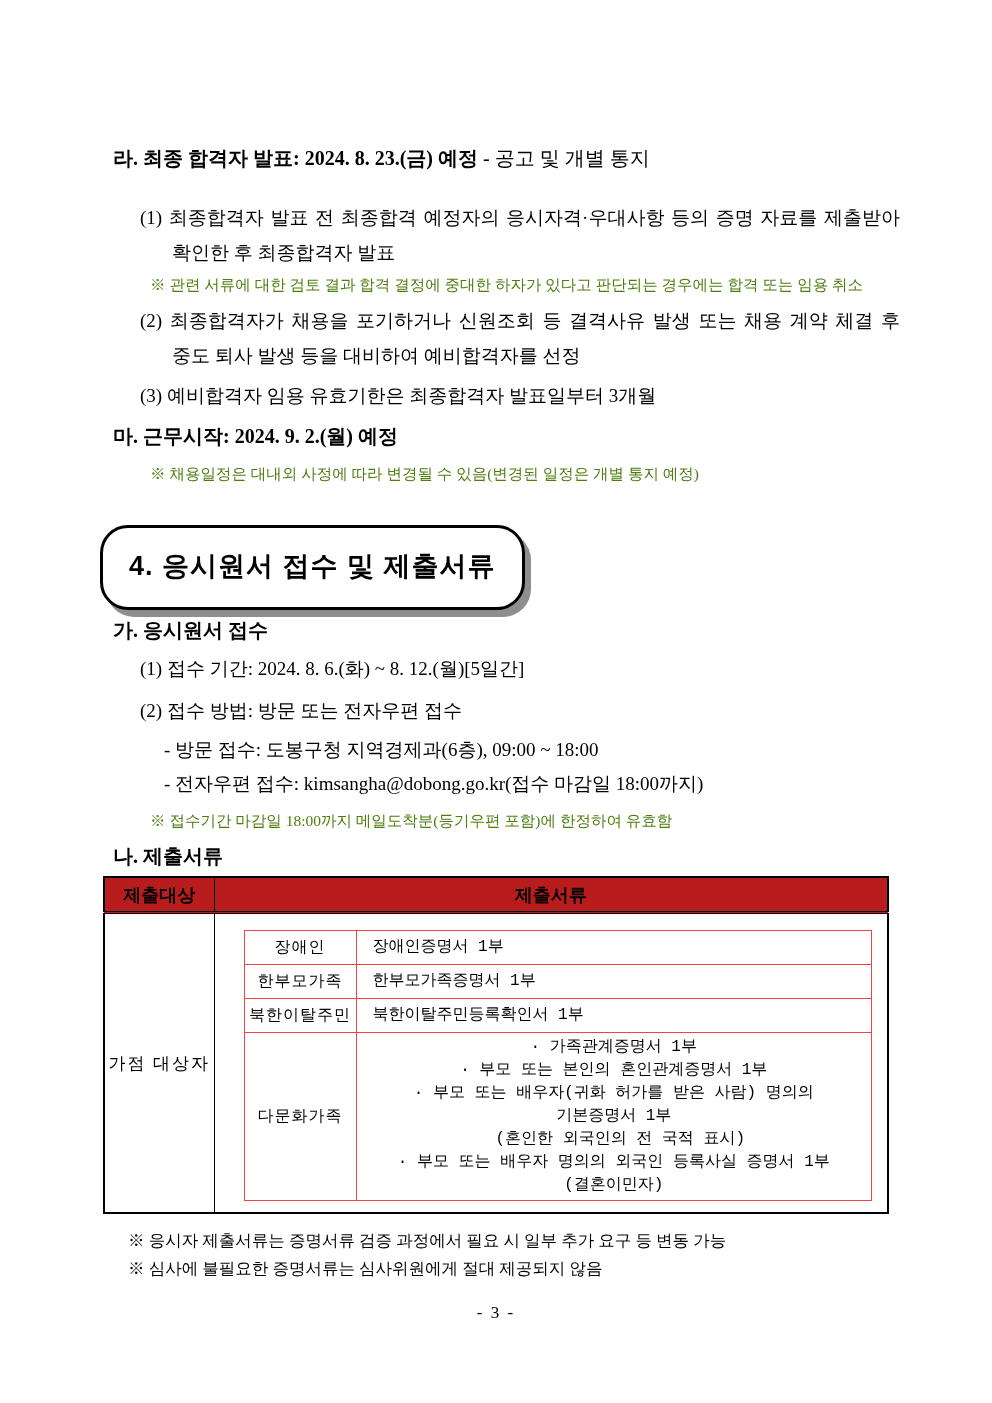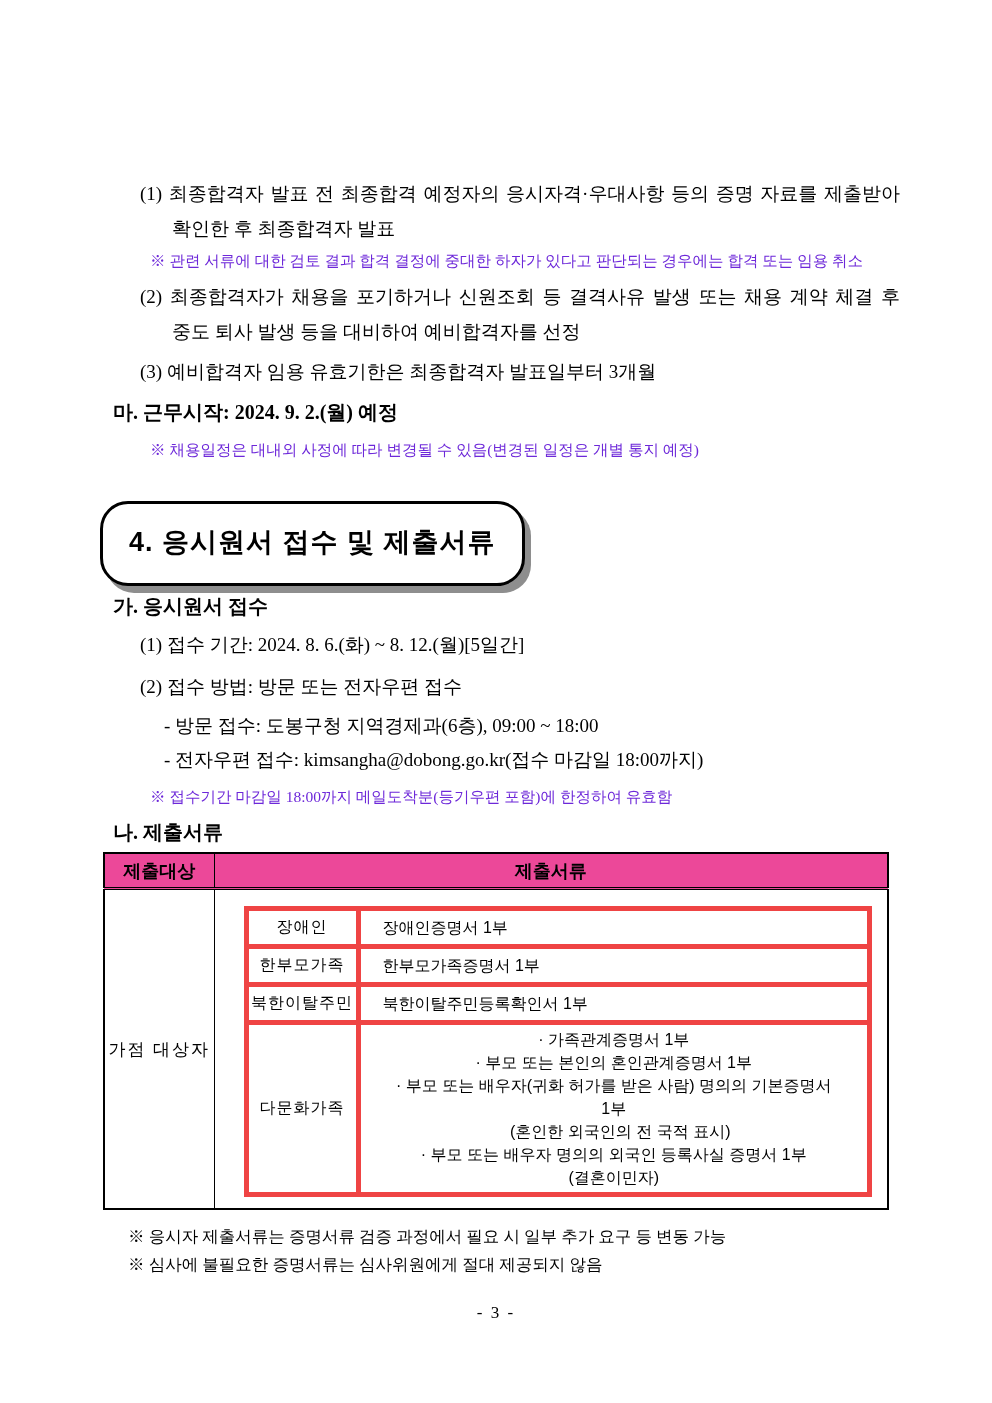--- a/index.html
+++ b/index.html
@@ -17,21 +17,21 @@
   .num-item{
     font-size:19px;line-height:35px;
     padding-left:72px;text-indent:-32px;
     text-align:justify;
     font-family:Liberation Serif, serif;
   }
   
   .note-sm{
     font-size:15.5px;line-height:29px;
     padding-left:78px;text-indent:-28px;
-    text-align:justify;color:#6d28d9;
+    text-align:justify;color:#4d7c0f;
   }
   
   .dash-item{font-size:19px;line-height:24px;margin-left:64px;}
   
   .title-box{
     display:inline-block;
     border:3px solid #000;border-radius:28px;
     background:#fff;
     box-shadow:6px 7px 0 0 #8e8e8e;
     padding:12px 26px;height:55px;line-height:53px;
@@ -41,38 +41,38 @@
   
   .doc-table{
     border-collapse:collapse;margin-left:3px;margin-top:8px;
     width:786px;table-layout:fixed;
     font-family:"Liberation Sans","DejaVu Sans",sans-serif;
     font-size:17px;
   }
   .doc-table{border:2px solid #000;}
   .doc-table td,.doc-table th{border:1px solid #000;}
   .doc-table th{
-    background:#ec4899;font-weight:bold;font-size:18px;
+    background:#b91c1c;font-weight:bold;font-size:18px;
     height:31px;text-align:center;
     border-bottom:3px double #000;
   }
   .col-target{width:110px;}
   .cell-target{text-align:center;vertical-align:middle;letter-spacing:2px;}
   .cell-docs{padding:5px 10px;line-height:23px;vertical-align:middle;}
   .cell-docs .tline{white-space:nowrap;}
   
   .inner-wrap{padding:15px 14px 10px 28px;}
   .inner-table{
     border-collapse:collapse;width:100%;table-layout:fixed;
     font-size:16px;
   }
-  .inner-table td{border:5px solid #ef4444;}
+  .inner-table td{border:1px solid #ef4444;}
   .inner-col-label{width:112px;}
   .inner-label{text-align:center;vertical-align:middle;height:31px;letter-spacing:1px;}
-  .inner-doc{padding:3px 22px;line-height:23px;vertical-align:middle;}
+  .inner-doc{padding:3px 16px;line-height:23px;vertical-align:middle;font-family:Liberation Mono, monospace;}
   .inner-doc .dline{line-height:23px;text-align:center;}
   .inner-doc .dline.cont{padding-left:13px;}
   
   .bottom-note{
     font-size:16.5px;line-height:28px;margin-left:28px;
     text-indent:0;
     font-family:Liberation Serif, serif;
   }
   .footer-page{
     position:absolute;top:1303px;left:0;width:992px;
@@ -82,20 +82,21 @@
   .sp11{height:11px;}  .sp13{height:13px;} .sp15{height:15px;}
   .sp18{height:18px;}  .sp8{height:8px;}   .sp37{height:37px;}
   .sp10{height:10px;}
 </style>
 </head>
 <body>
 
 <div class="content">
 
   
+  <div class="lvl1 kr"><span>라. 최종 합격자 발표: 2024. 8. 23.(금) 예정</span><span class="normal"> - 공고 및 개별 통지</span></div>
 
   <div class="sp30"></div>
   <div class="num-item kr">(1) 최종합격자 발표 전 최종합격 예정자의 응시자격·우대사항 등의 증명 자료를 제출받아 확인한 후 최종합격자 발표</div>
   <div class="note-sm kr">※ 관련 서류에 대한 검토 결과 합격 결정에 중대한 하자가 있다고 판단되는 경우에는 합격 또는 임용 취소</div>
   <div class="sp4"></div>
   <div class="num-item kr">(2) 최종합격자가 채용을 포기하거나 신원조회 등 결격사유 발생 또는 채용 계약 체결 후 중도 퇴사 발생 등을 대비하여 예비합격자를 선정</div>
   <div class="sp5"></div>
   <div class="num-item kr">(3) 예비합격자 임용 유효기한은 최종합격자 발표일부터 3개월</div>
   <div class="sp11"></div>
 

